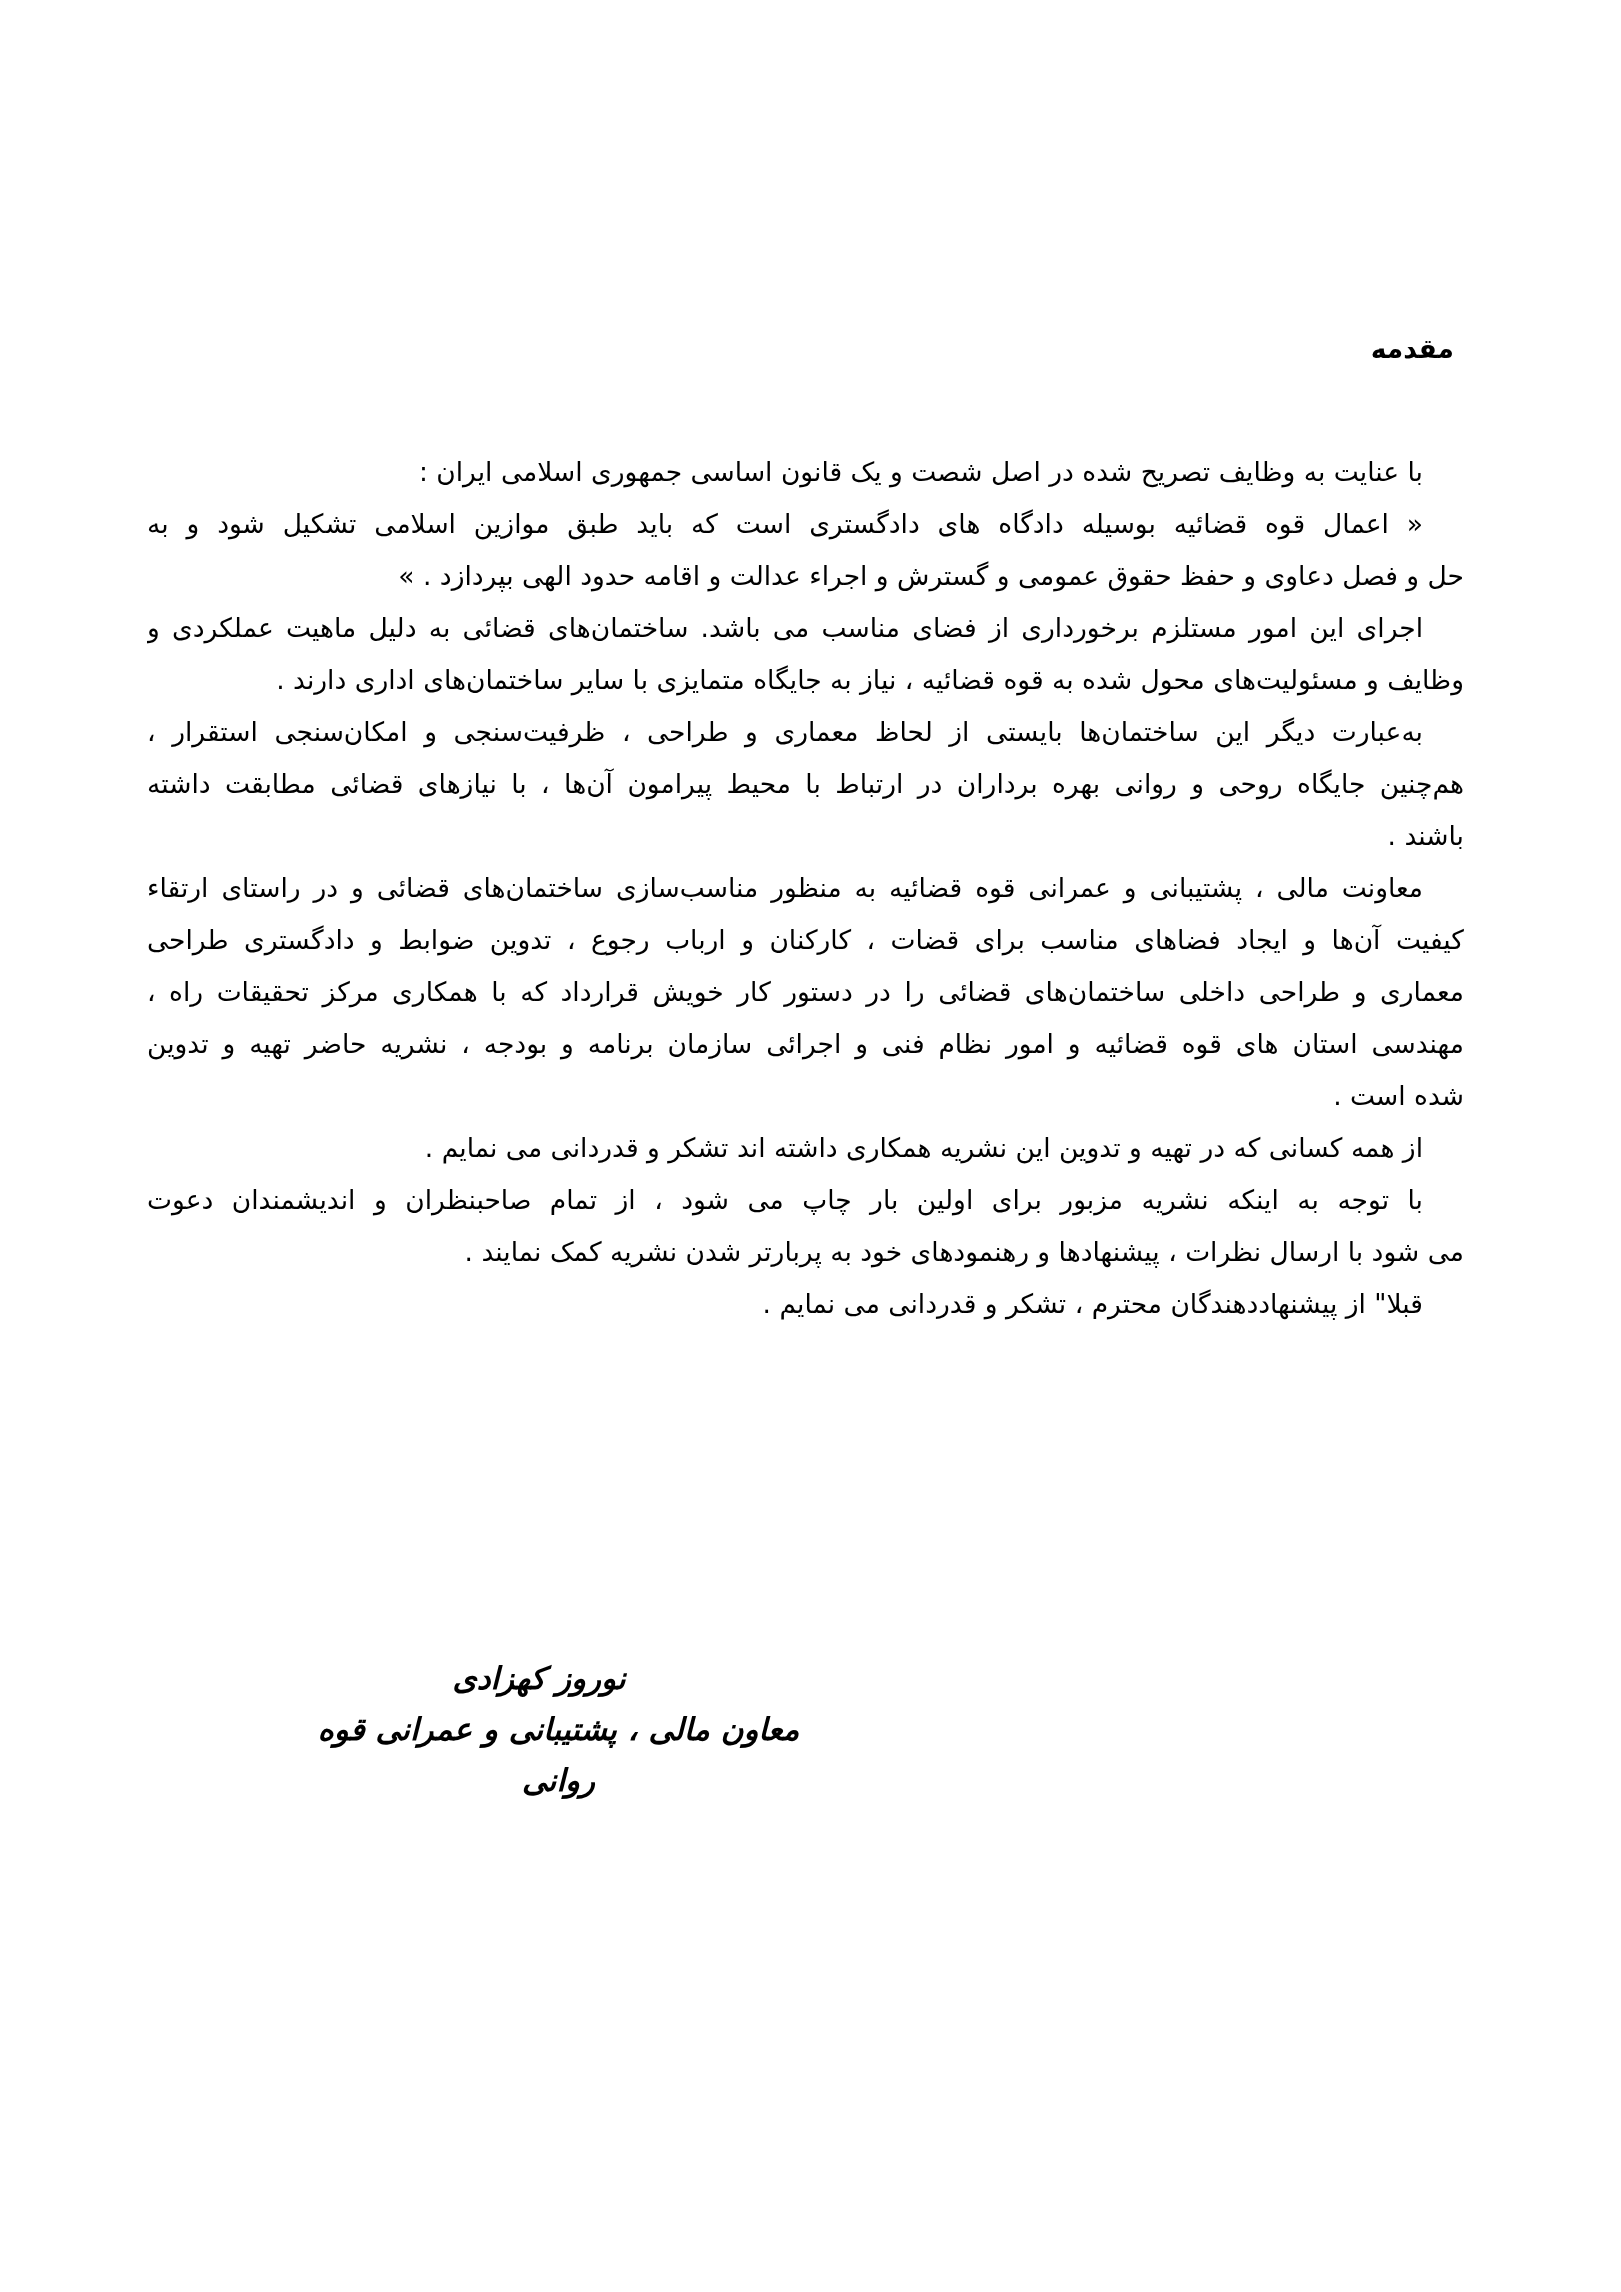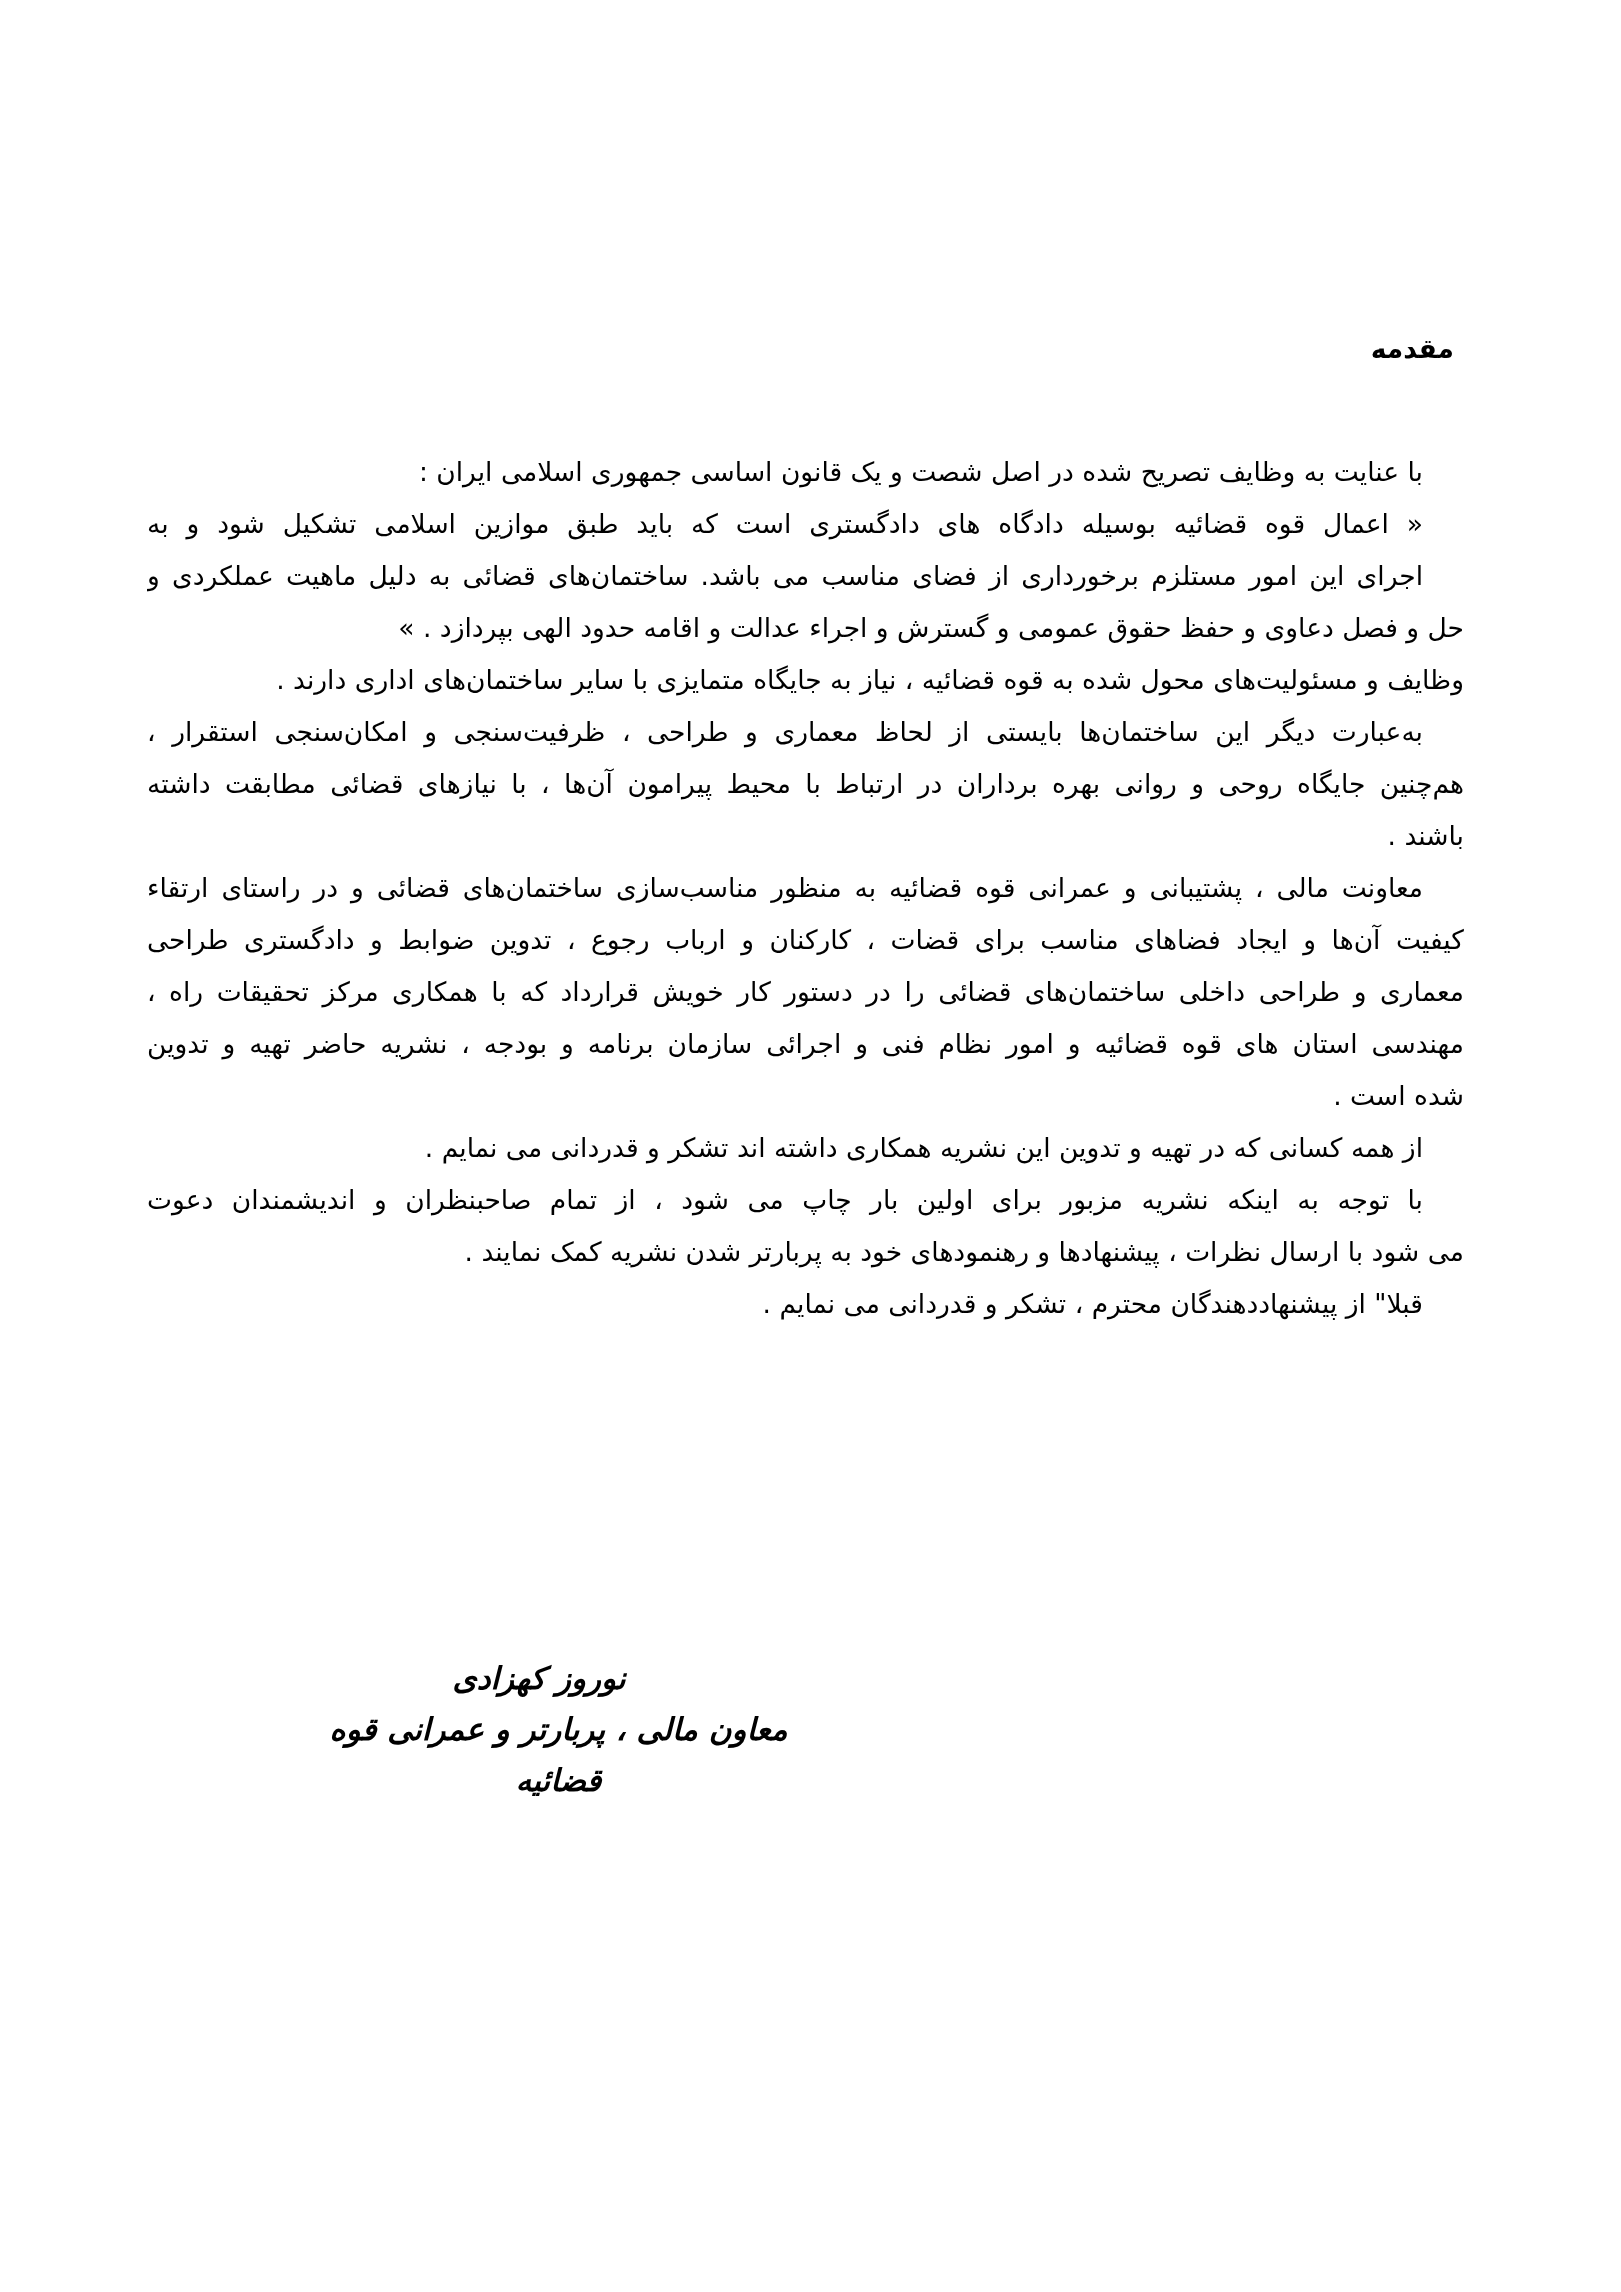--- a/index.html
+++ b/index.html
@@ -79,35 +79,35 @@
   </style>
 </head>
 <body>
 
 <div class="page">
   <div class="heading">مقدمه</div>
 
   <div class="body-text" id="body-text">
       <span class="line indent last">با عنایت به وظایف تصریح شده در اصل شصت و یک قانون اساسی جمهوری اسلامی ایران :</span>
       <span class="line indent">« اعمال قوه قضائیه بوسیله دادگاه های دادگستری است که باید طبق موازین اسلامی تشکیل شود و به</span>
+      <span class="line last">حل و فصل دعاوی و حفظ حقوق عمومی و گسترش و اجراء عدالت و اقامه حدود الهی بپردازد .  »</span>
       <span class="line indent">اجرای این امور مستلزم برخورداری از فضای مناسب می باشد. ساختمان‌های قضائی به دلیل ماهیت عملکردی و</span>
-      <span class="line last">حل و فصل دعاوی و حفظ حقوق عمومی و گسترش و اجراء عدالت و اقامه حدود الهی بپردازد .  »</span>
       <span class="line last">وظایف و مسئولیت‌های محول شده به قوه قضائیه ، نیاز به جایگاه متمایزی با سایر ساختمان‌های اداری دارند .</span>
       <span class="line indent">به‌عبارت دیگر این ساختمان‌ها بایستی از لحاظ معماری و طراحی ، ظرفیت‌سنجی و امکان‌سنجی استقرار ،</span>
       <span class="line">هم‌چنین جایگاه روحی و روانی بهره برداران در ارتباط با محیط پیرامون آن‌ها ، با نیازهای قضائی مطابقت داشته</span>
       <span class="line last">باشند .</span>
       <span class="line indent">معاونت مالی ، پشتیبانی و عمرانی قوه قضائیه به منظور مناسب‌سازی ساختمان‌های قضائی و در راستای ارتقاء</span>
       <span class="line">کیفیت آن‌ها و ایجاد فضاهای مناسب برای قضات ، کارکنان  و  ارباب رجوع  ، تدوین ضوابط و دادگستری طراحی</span>
       <span class="line">معماری و طراحی داخلی ساختمان‌های قضائی را در دستور کار خویش قرارداد که با همکاری مرکز تحقیقات راه ،</span>
       <span class="line">مهندسی استان های قوه قضائیه  و امور نظام فنی و اجرائی سازمان برنامه و بودجه ،  نشریه حاضر تهیه و تدوین</span>
       <span class="line last">شده است .</span>
       <span class="line indent last">از همه کسانی که در تهیه و تدوین این نشریه همکاری  داشته اند تشکر و قدردانی می نمایم .</span>
       <span class="line indent">با توجه به اینکه نشریه مزبور برای اولین بار چاپ می شود ، از تمام صاحبنظران و اندیشمندان دعوت</span>
       <span class="line last">می شود با ارسال  نظرات ، پیشنهادها و رهنمودهای خود به پربارتر شدن نشریه کمک نمایند .</span>
       <span class="line indent last">قبلا" از  پیشنهاددهندگان محترم  ، تشکر و قدردانی می نمایم .</span>
     </div>
 
   <div class="signature">
     <div class="name">نوروز کهزادی</div>
-    <div class="title">معاون مالی ، پربارتر و عمرانی قوه قضائیه</div>
+    <div class="title">معاون مالی ، پشتیبانی و عمرانی قوه روانی</div>
   </div>
 </div>
 
 
 </body></html>

